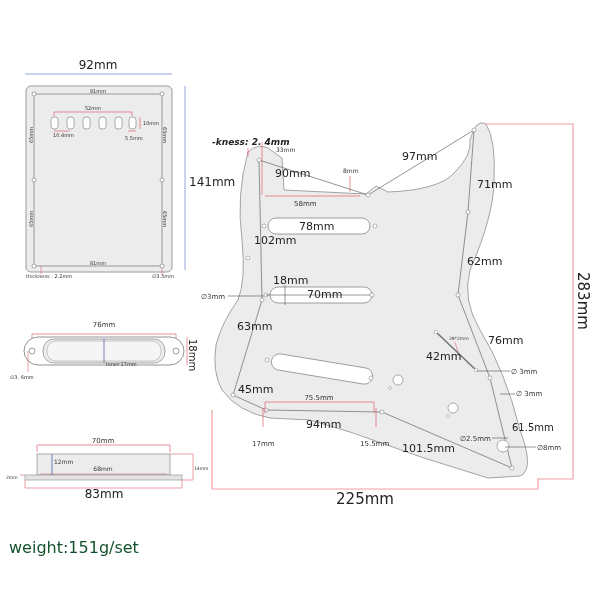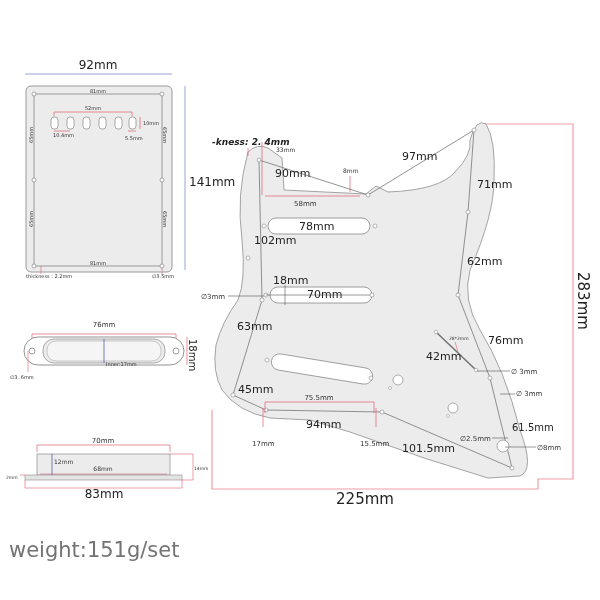--- a/index.html
+++ b/index.html
@@ -1,20 +1,20 @@
 <!DOCTYPE html>
 <html><head>
 <meta charset="utf-8">
 <style>
   html,body{margin:0;padding:0;background:#ffffff;}
   body{width:600px;height:600px;position:relative;overflow:hidden;font-family:"Liberation Sans",sans-serif;color:#222;}
   svg{position:absolute;left:0;top:0;}
   .t{font-family:"DejaVu Sans",sans-serif;fill:#222;}
   .tr{font-family:"DejaVu Sans",sans-serif;fill:#333;}
-  #weight{position:absolute;left:9px;top:538px;font-family:"DejaVu Sans",sans-serif;font-size:21px;color:#737373;}
+  #weight{position:absolute;left:9px;top:538px;font-family:"DejaVu Sans",sans-serif;font-size:16px;color:#14532d;}
 </style>
 </head>
 <body>
 
 <svg width="600" height="600" viewBox="0 0 600 600">
 
   <g>
     <line x1="25" y1="74" x2="172" y2="74" stroke="#8090d0" stroke-width="0.8"></line>
     <text x="98" y="69" font-size="12" text-anchor="middle" class="t">92mm</text>
 

